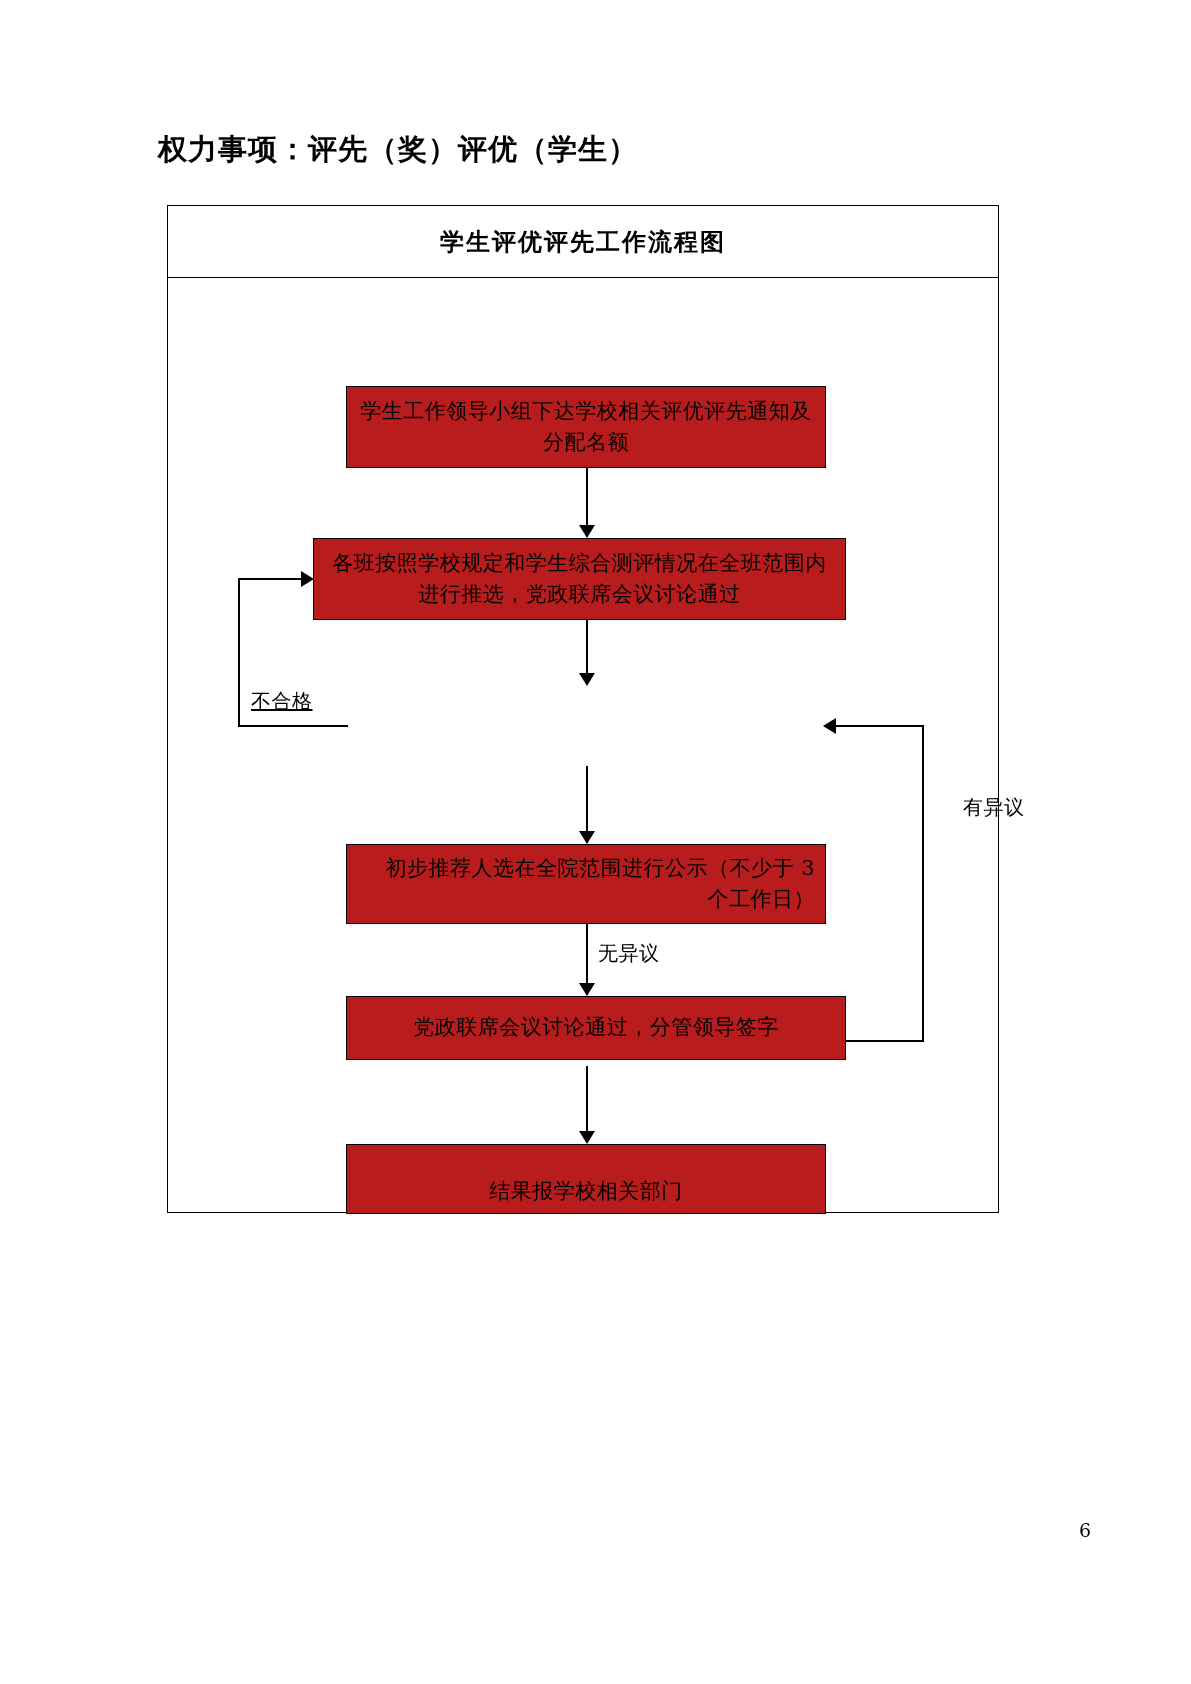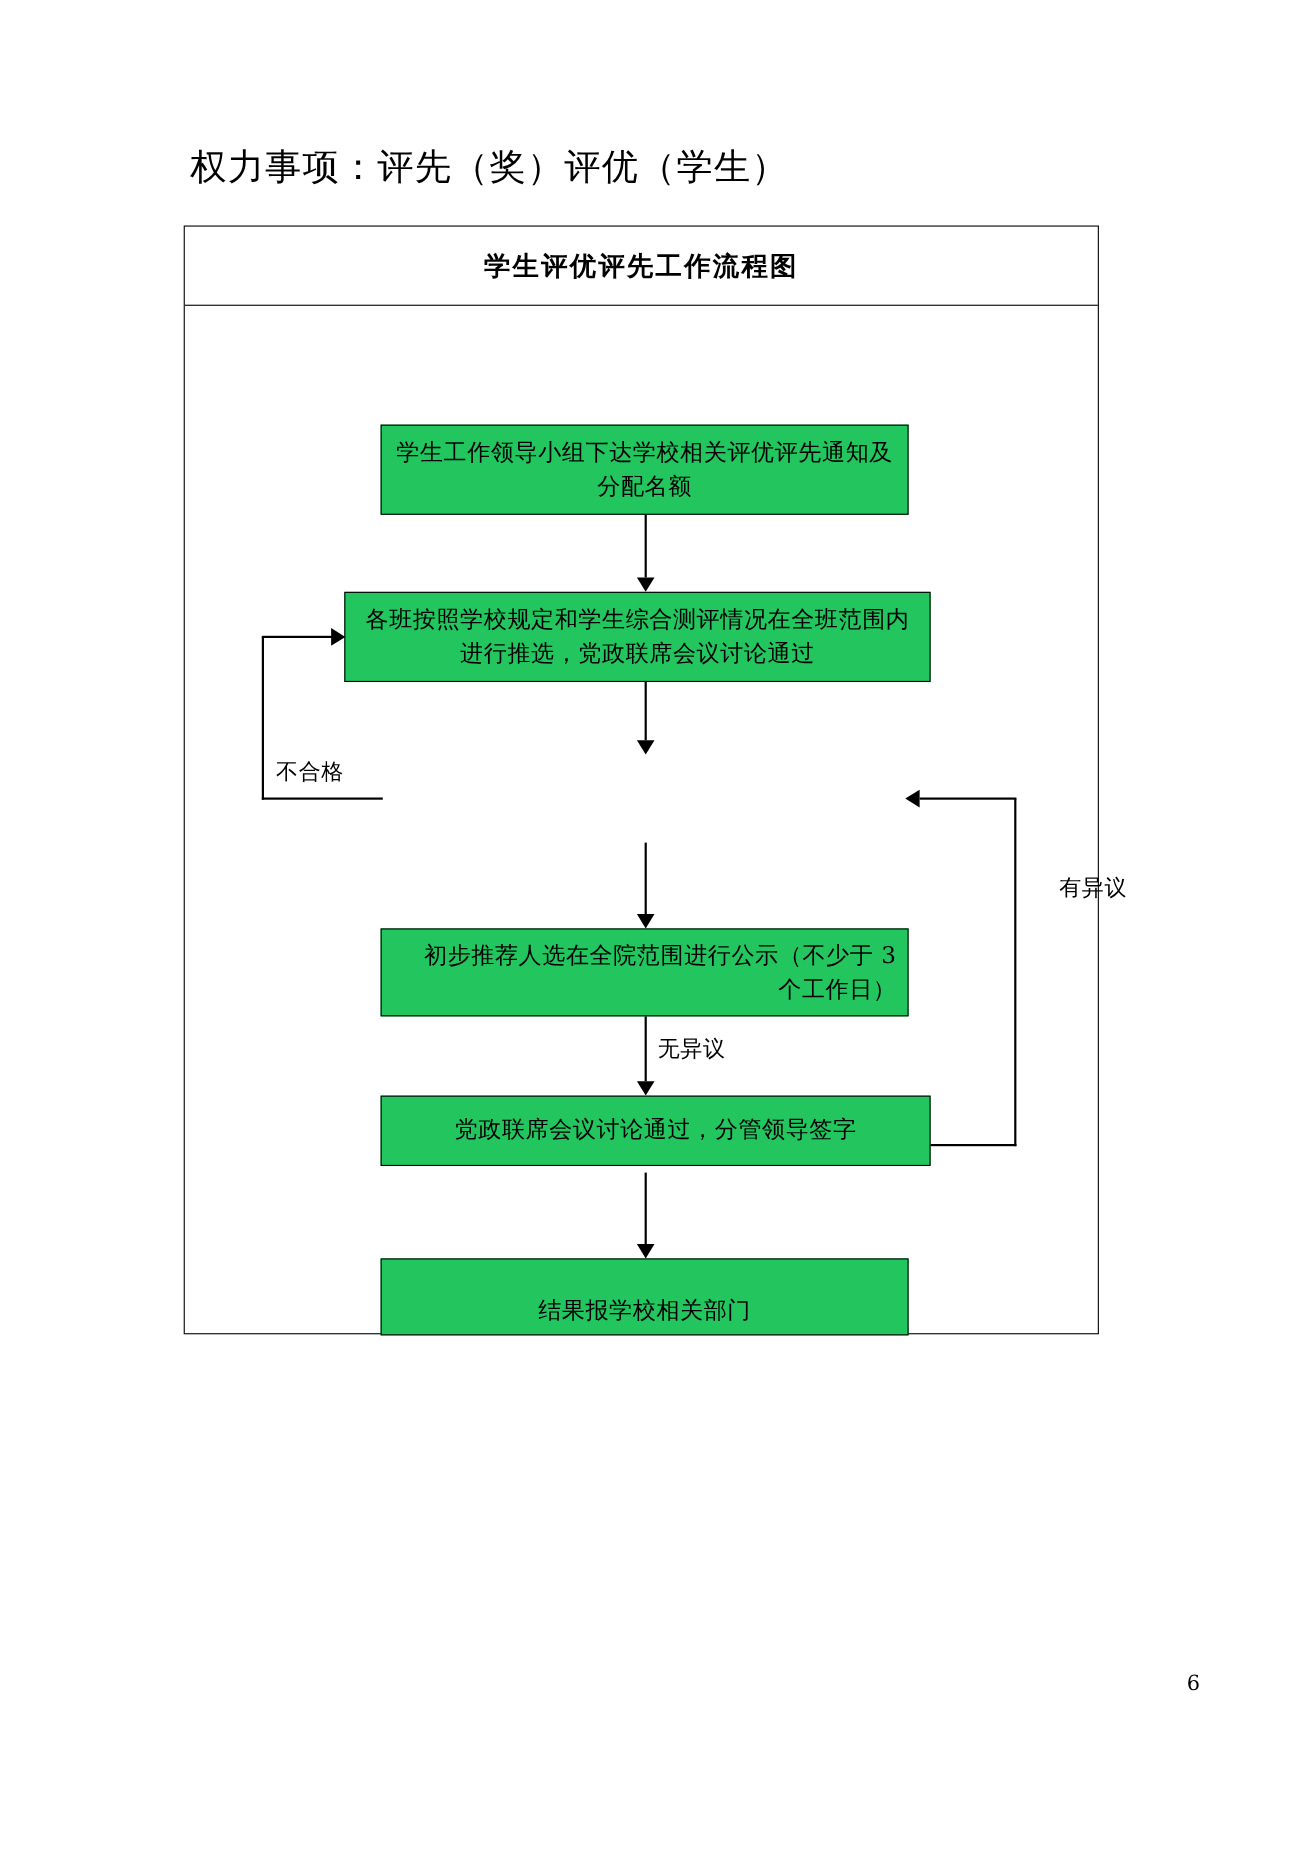--- a/index.html
+++ b/index.html
@@ -7,22 +7,22 @@
     width:1191px;height:1684px;
     background:#ffffff;
     font-family:"DejaVu Serif",serif;
     color:#000;
     position:relative;
     overflow:hidden;
   }
   .page{position:absolute;left:0;top:0;width:1191px;height:1684px;}
 
   .doc-title{
-    position:absolute;left:173px;top:130px;
-    font-size:33px;font-weight:normal;
+    position:absolute;left:158px;top:130px;
+    font-size:29px;font-weight:bold;
     letter-spacing:1px;
     font-family:"DejaVu Serif",serif;
     white-space:nowrap;
   }
 
   .chart-frame{
     position:absolute;left:167px;top:205px;
     width:832px;height:1008px;
     border:1.5px solid #000;
     box-sizing:border-box;
@@ -42,21 +42,21 @@
 
   .node{
     position:absolute;
     border:1.5px solid #000;
     box-sizing:border-box;
     display:flex;align-items:center;justify-content:center;
     text-align:center;
     font-size:21px;
     line-height:1.5;
     padding:6px 10px;
-    background:#22c55e;
+    background:#b91c1c;
     letter-spacing:0.5px;
   }
   .node .txt{display:block;width:100%;}
 
   
   #node-1{left:178px;top:108px;width:480px;height:82px;}
   #node-2{left:145px;top:260px;width:533px;height:82px;}
   #node-3{left:178px;top:408px;width:480px;height:80px;}
   #node-4{left:178px;top:566px;width:480px;height:80px;text-align:right;}
   #node-5{left:178px;top:718px;width:500px;height:64px;}
@@ -104,21 +104,21 @@
 
   
   #fb2-h-bot{left:678px;top:762px;width:78px;}
   #fb2-v{left:754px;top:448px;height:316px;}
   #fb2-h-top{left:668px;top:447px;width:88px;}
   #fb2-arrow{left:655px;top:440px;}
 
   .lbl{
     position:absolute;font-size:20px;white-space:nowrap;letter-spacing:0.5px;
   }
-  #lbl-buhege{left:83px;top:410px;}
+  #lbl-buhege{left:83px;top:410px;text-decoration:underline;}
   #lbl-youyiyi{left:795px;top:516px;}
   #lbl-wuyiyi{left:430px;top:662px;}
 
   .page-num{
     position:absolute;right:100px;bottom:143px;
     font-size:19px;
     font-family:"DejaVu Serif",serif;
   }
 </style>
 </head>

